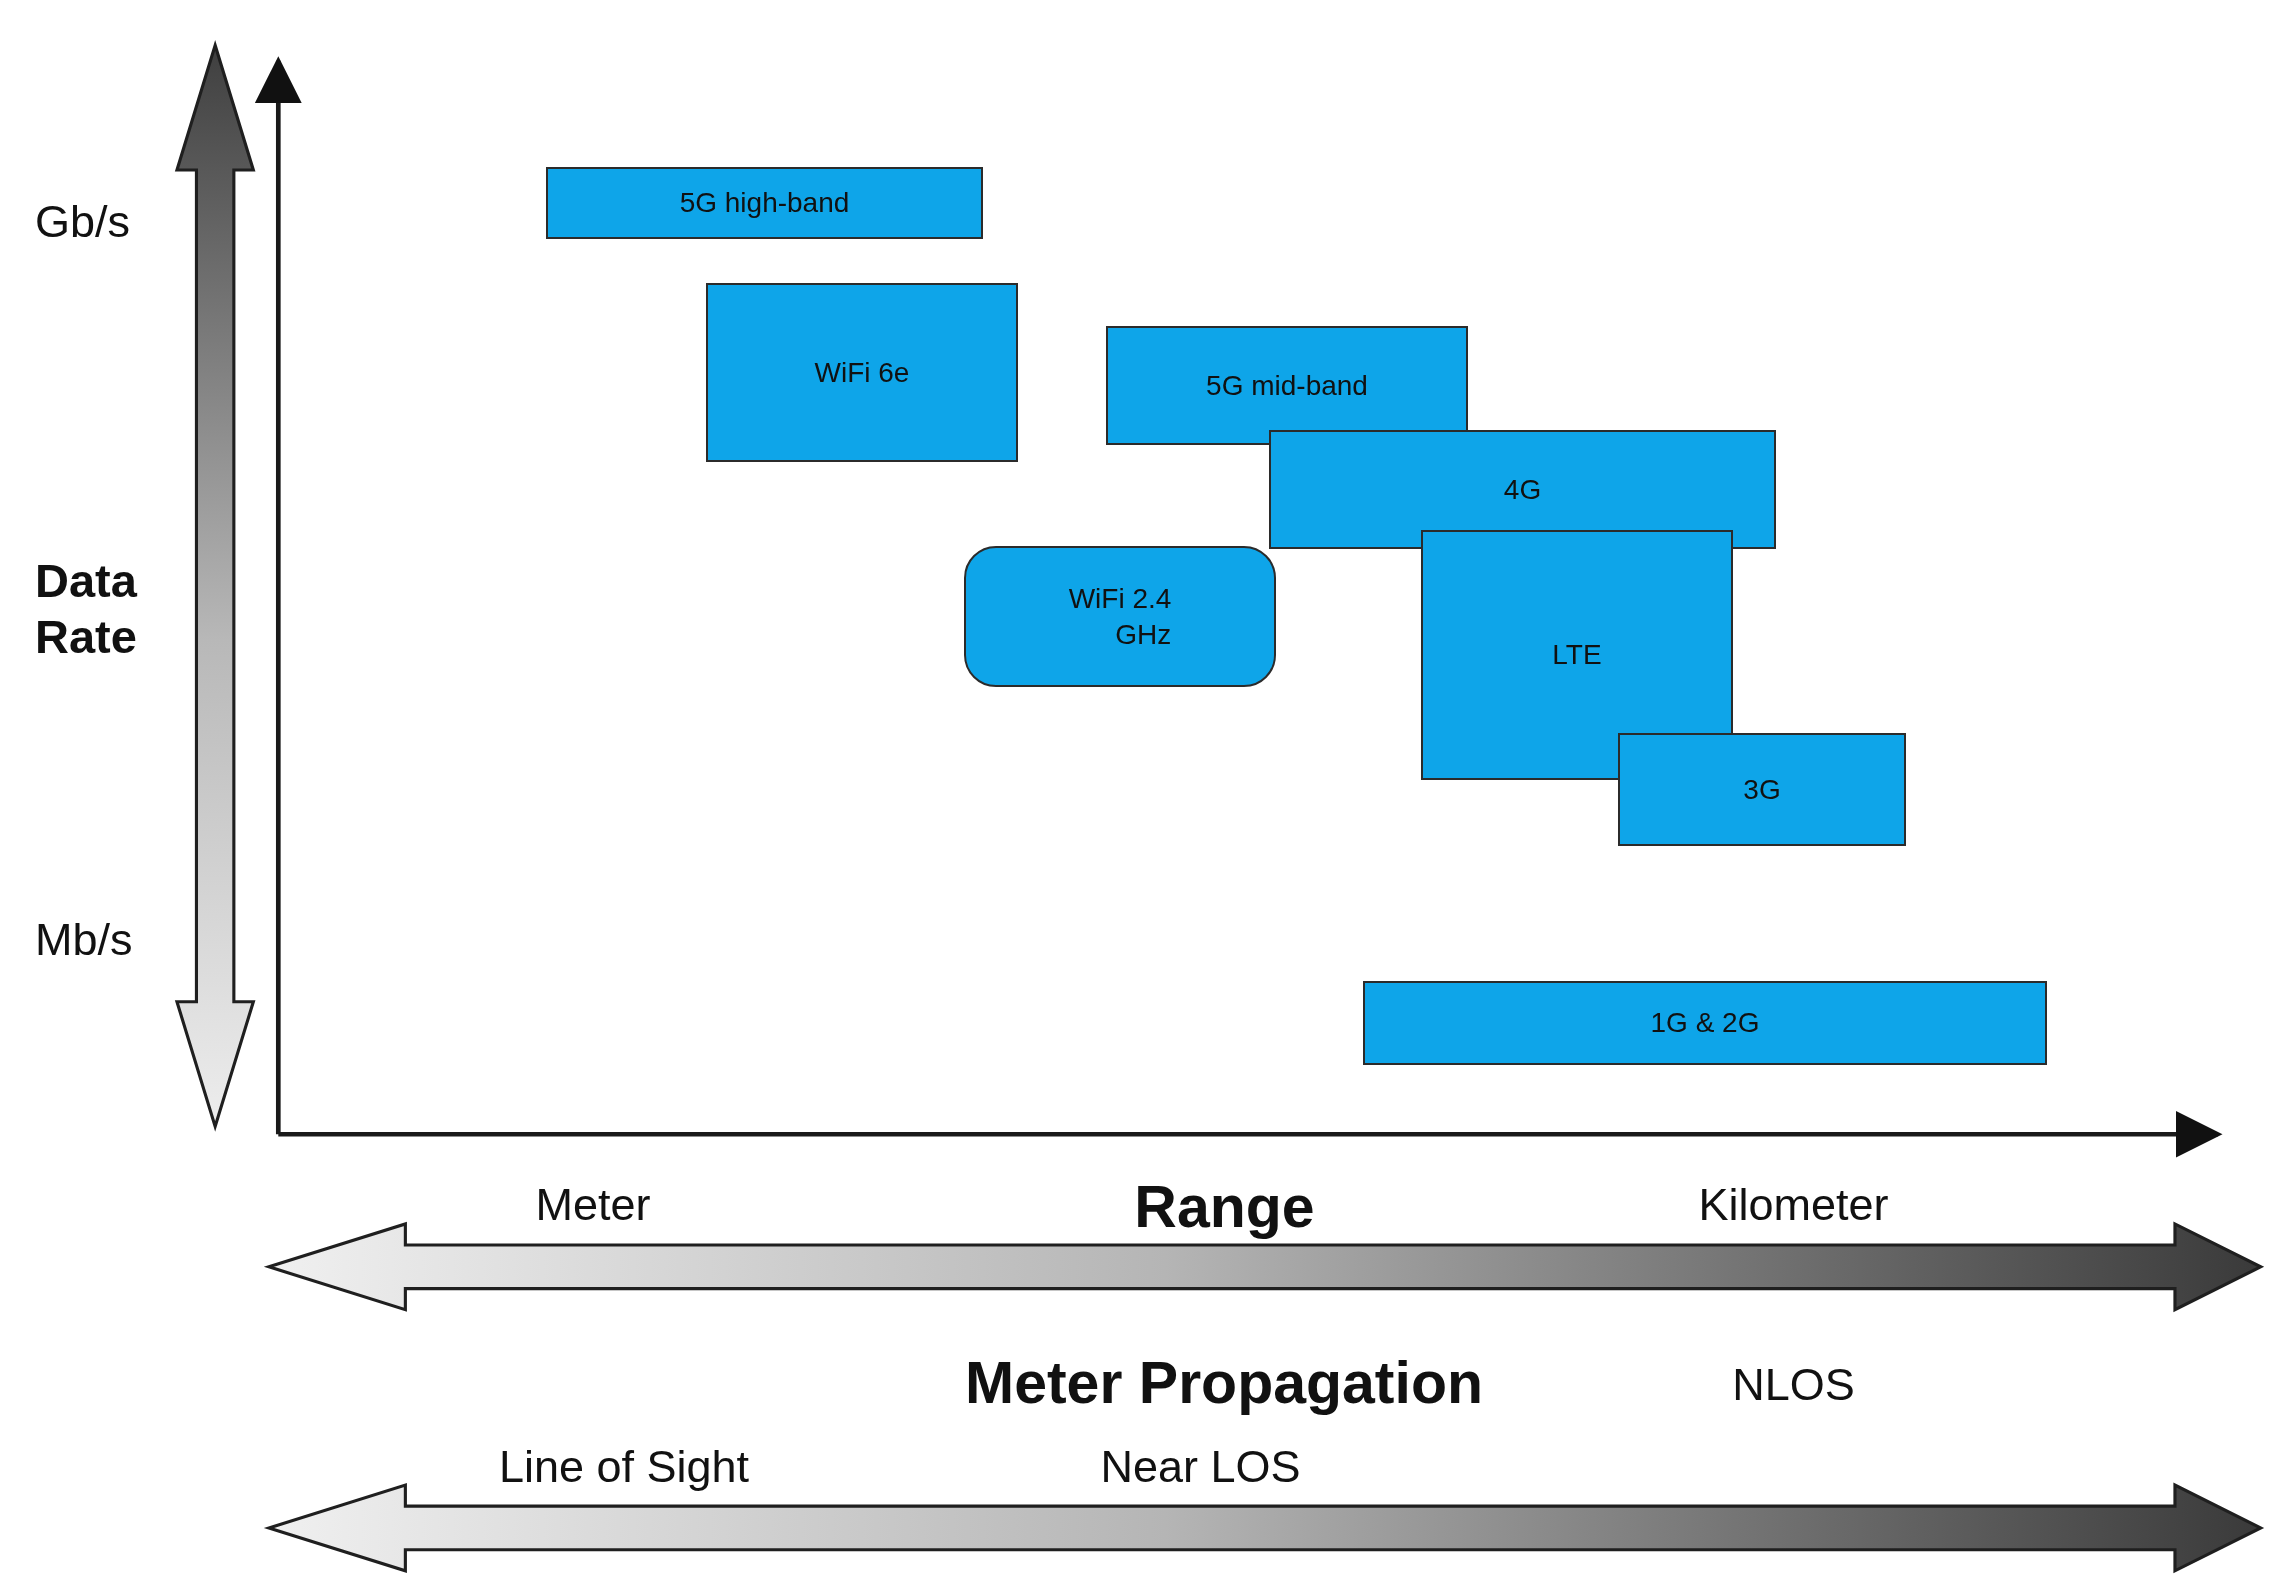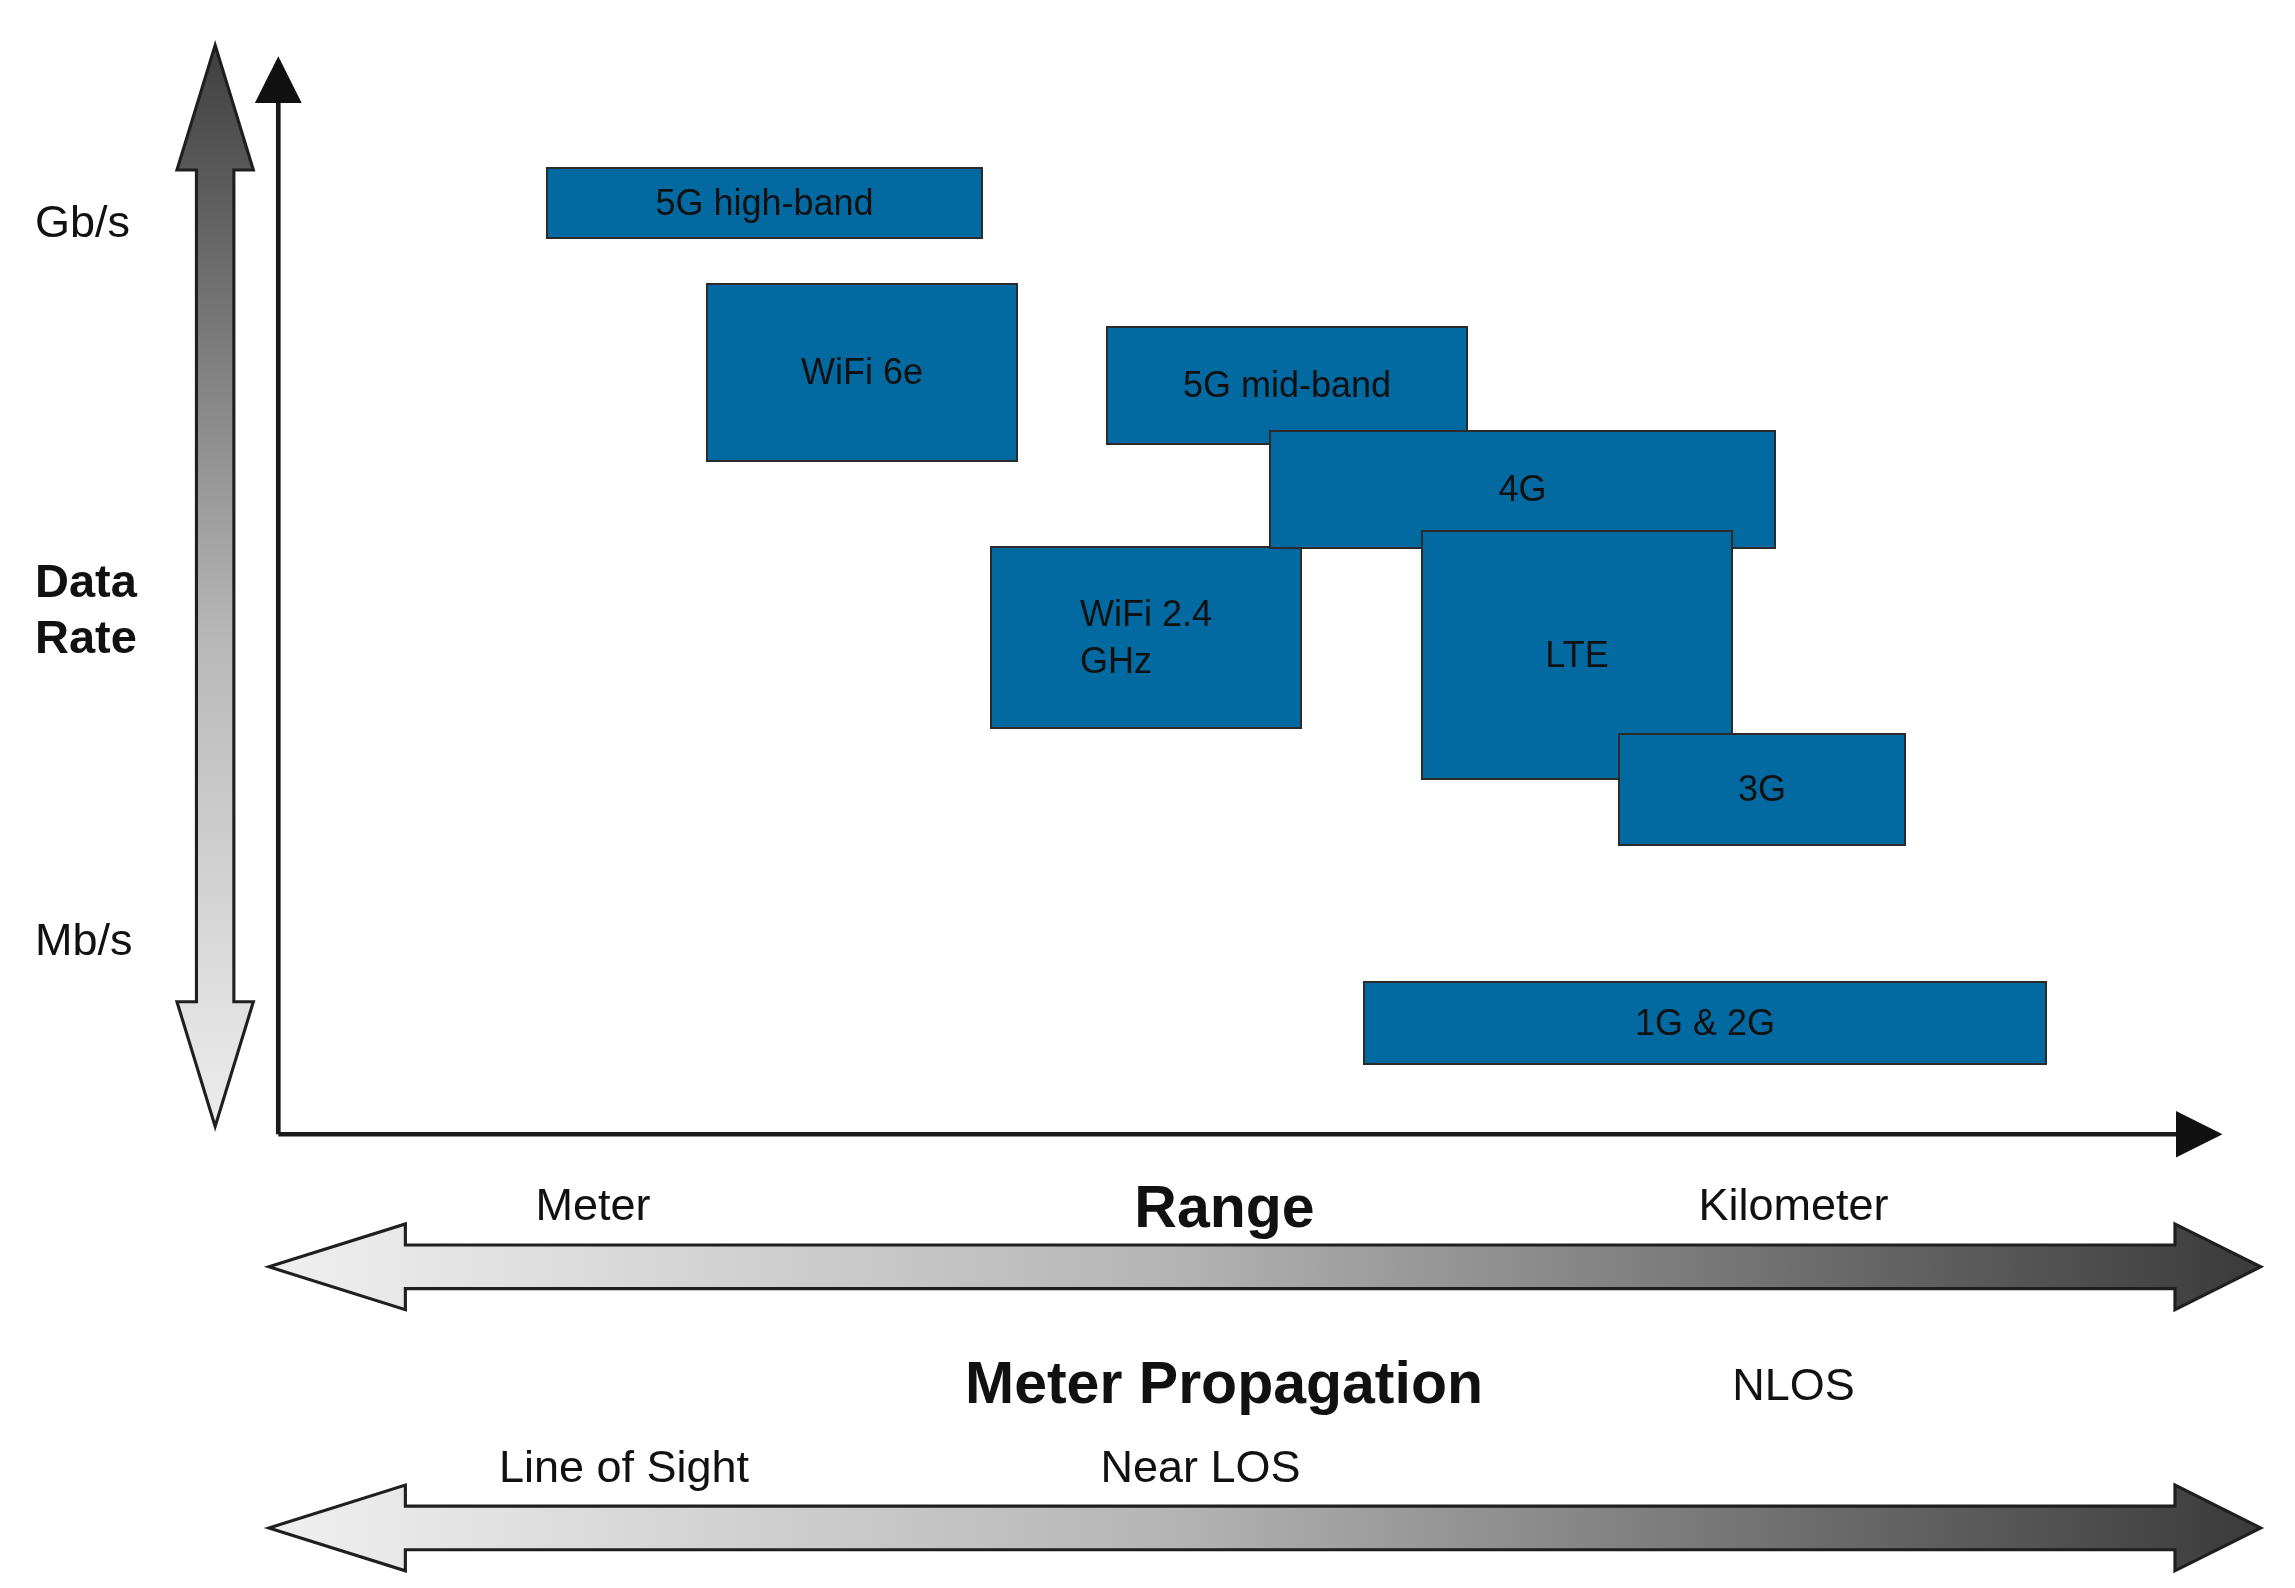--- a/index.html
+++ b/index.html
@@ -6,28 +6,28 @@
   body{
     width:2295px;height:1588px;position:relative;overflow:hidden;
     font-family:"Liberation Sans","DejaVu Sans",sans-serif;
     color:#000000;
   }
   #stage{position:absolute;left:0;top:0;width:2295px;height:1588px;}
   svg.layer{position:absolute;left:0;top:0;width:2295px;height:1588px;overflow:visible;}
 
   .tech-box{
     position:absolute;
-    background:#0369a1;
+    background:#0ea5e9;
     border:2.3px solid #2b2b2b;
     box-sizing:border-box;
     display:flex;
     align-items:center;
     justify-content:center;
-    text-align:left;
-    font-size:36px;
+    text-align:right;
+    font-size:28px;
     line-height:1.28;
     color:#111111;
     white-space:pre-line;
   }
 
   .axis-label{
     position:absolute;
     font-size:45px;
     color:#111111;
     white-space:pre-line;
@@ -101,21 +101,21 @@
   <div class="scale-label" style="left:35px; top:914px; width:136px; text-align:left;">Mb/s</div>
 
   <div class="tech-box" style="left:546px; top:167px; width:437px; height:72px; z-index:1;">5G high-band</div>
 
   <div class="tech-box" style="left:706px; top:283px; width:312px; height:179px; z-index:2;">WiFi 6e</div>
 
   <div class="tech-box" style="left:1106px; top:326px; width:362px; height:119px; z-index:4;">5G mid-band</div>
 
   <div class="tech-box" style="left:1269px; top:430px; width:507px; height:119px; z-index:5;">4G</div>
 
-  <div class="tech-box" style="left:990px; top:546px; width:312px; height:183px; z-index:3;">WiFi 2.4
+  <div class="tech-box" style="left:964px; top:546px; width:312px; height:141px; z-index:3;border-radius:32px;">WiFi 2.4
 GHz</div>
 
   <div class="tech-box" style="left:1421px; top:530px; width:312px; height:250px; z-index:6;">LTE</div>
 
   <div class="tech-box" style="left:1618px; top:733px; width:288px; height:113px; z-index:7;">3G</div>
 
   <div class="tech-box" style="left:1363px; top:981px; width:684px; height:84px; z-index:1;">1G &amp; 2G</div>
 
   <div class="scale-label" style="left:468px; top:1179px; width:250px;">Meter</div>
 

